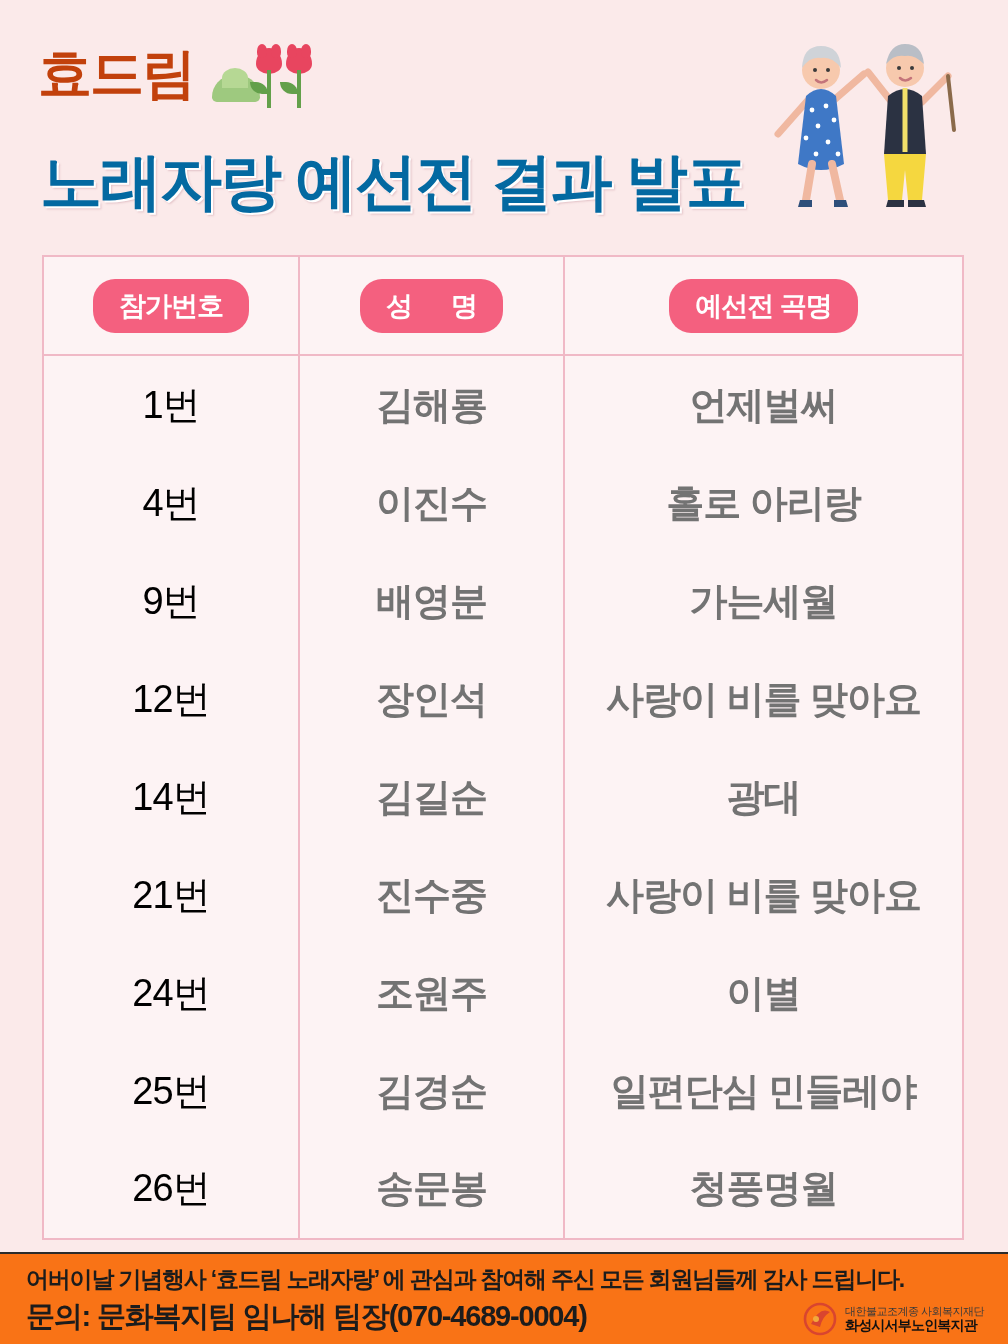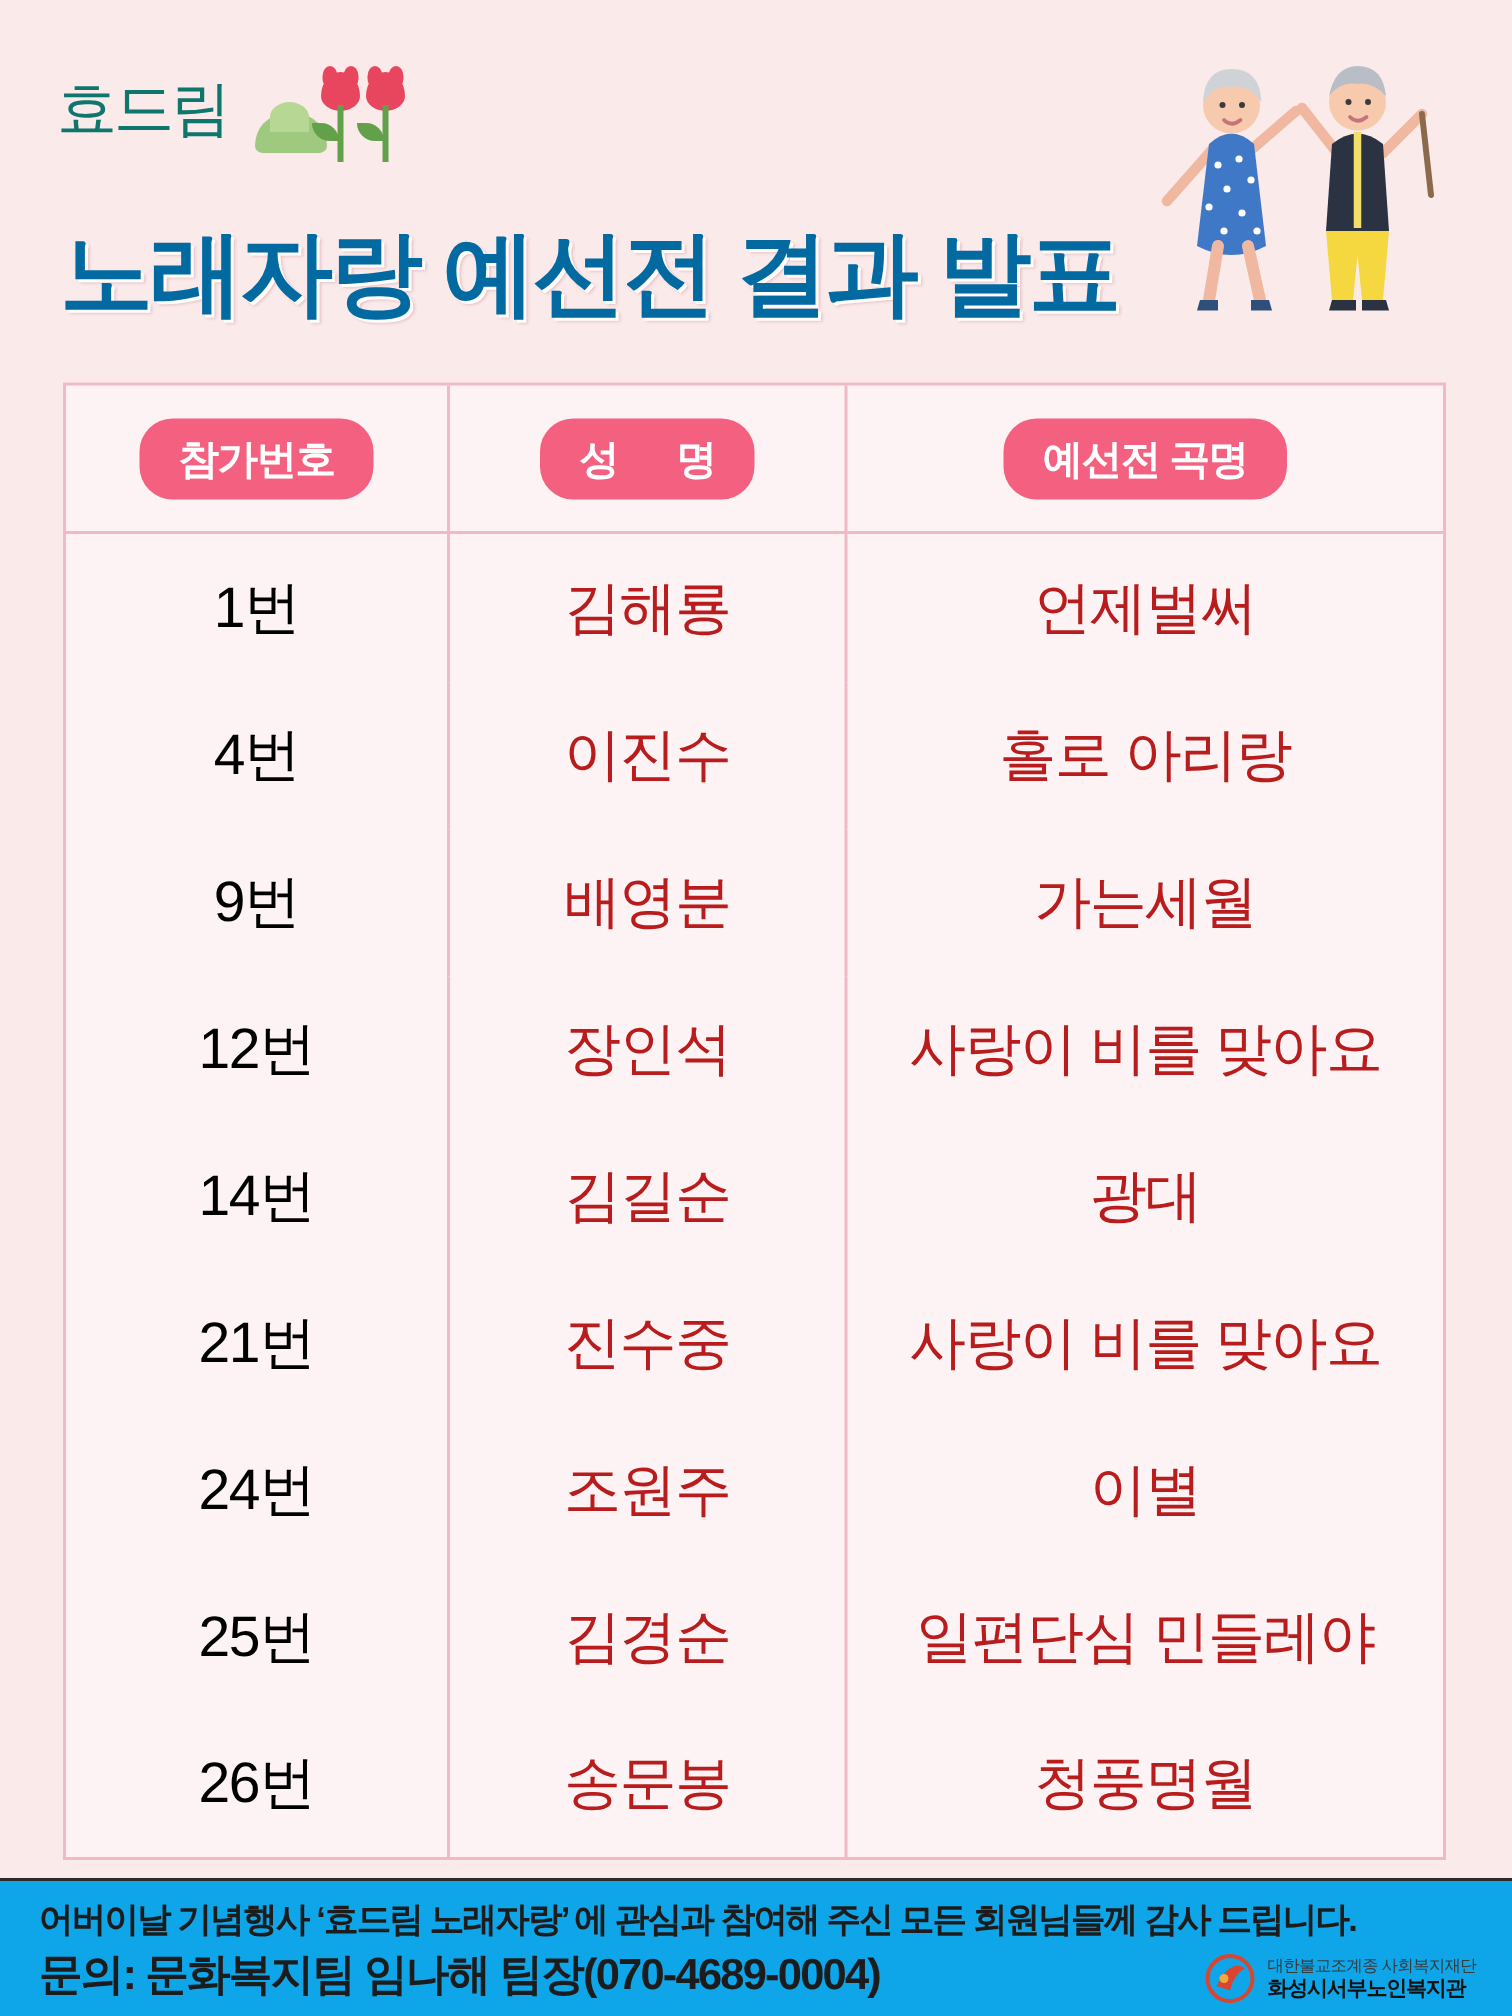--- a/index.html
+++ b/index.html
@@ -20,23 +20,23 @@
     height: 240px;
   }
   .brand {
     position: absolute;
     left: 38px; top: 38px;
     display: flex;
     align-items: center;
     gap: 18px;
   }
   .brand-name {
-    font-size: 40px;
-    font-weight: normal;
-    color: #0f766e;
+    font-size: 54px;
+    font-weight: bold;
+    color: #c2410c;
     letter-spacing: -2px;
     line-height: 1;
   }
   .brand-art {
     position: relative;
     width: 118px; height: 70px;
   }
   .bush {
     position: absolute;
     left: 0; bottom: 6px;
@@ -130,22 +130,22 @@
     border-right: 2px solid #f0b9c6;
     border-bottom: 2px solid #f0b9c6;
     vertical-align: middle;
   }
   table.result th:last-child { border-right: none; }
   table.result td {
     border-right: 2px solid #f0b9c6;
     text-align: center;
     vertical-align: middle;
     font-size: 38px;
-    font-weight: normal;
-    color: #b91c1c;
+    font-weight: bold;
+    color: #737373;
     letter-spacing: -1px;
   }
   table.result td:last-child { border-right: none; }
   table.result td.num { font-weight: normal; color: #000000; }
   table.result td.song { font-size: 38px; }
 
   .pill {
     display: inline-block;
     background: #f4607f;
     color: #ffffff;
@@ -156,21 +156,21 @@
     border-radius: 22px;
     white-space: pre;
   }
 
   
   .footer {
     position: absolute;
     left: 0; top: 1252px;
     width: 1008px; height: 92px;
     border-top: 2px solid #2b2b2b;
-    background: #0ea5e9;
+    background: #f97316;
     padding: 10px 20px 0 26px;
   }
   .footer-line1 {
     font-size: 23px;
     font-weight: bold;
     color: #1c1c1c;
     letter-spacing: -1.2px;
     white-space: nowrap;
   }
   .footer-line2 {

